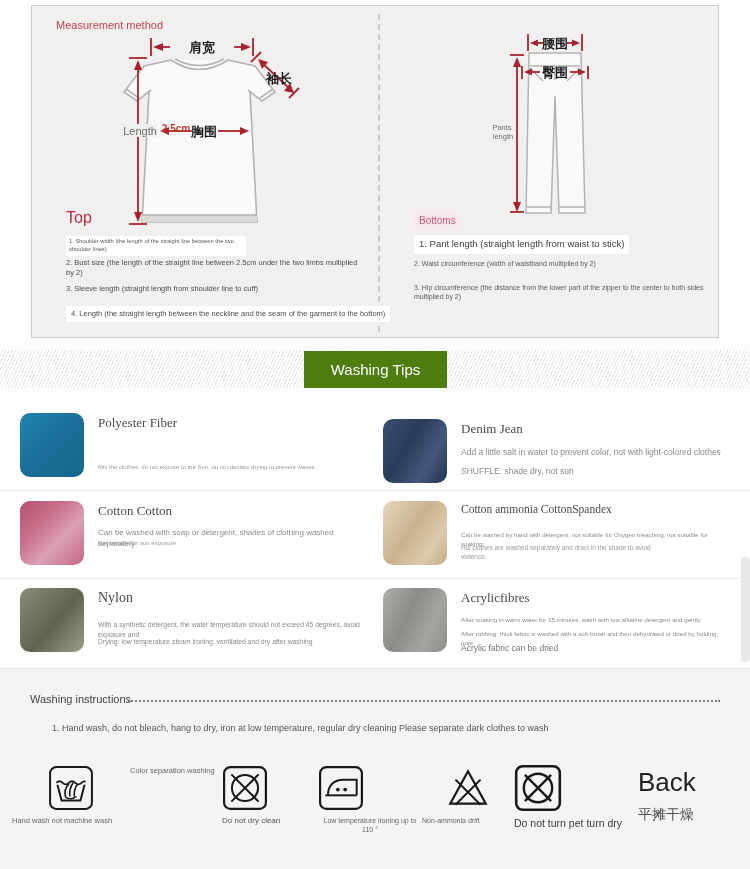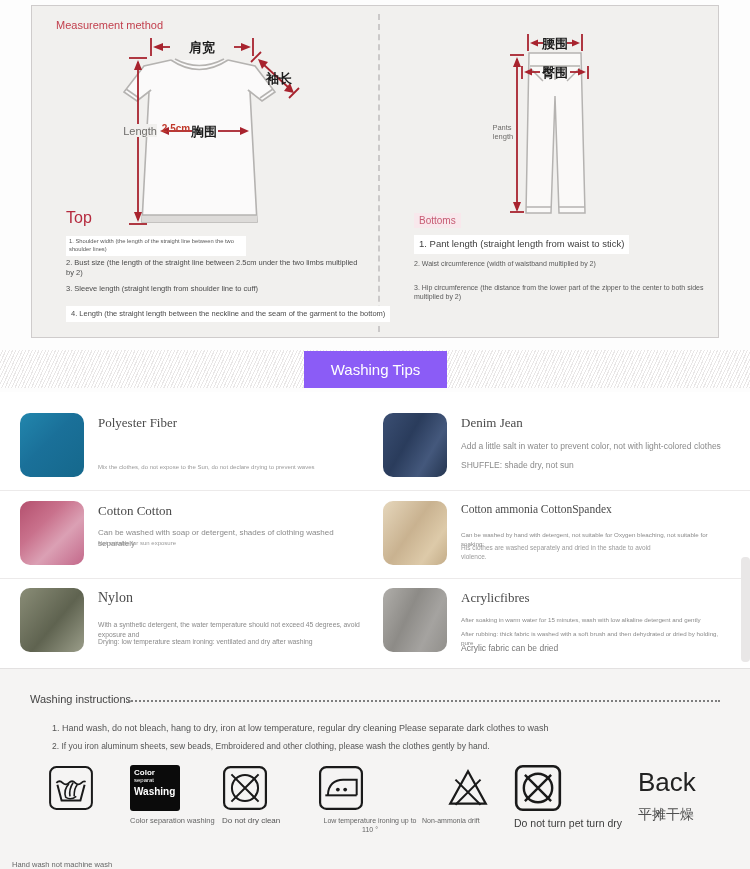--- a/index.html
+++ b/index.html
@@ -24,21 +24,21 @@
   .pt4 { left:34px; top:300px; font-size:7.5px; background:#fff; padding:3px 5px; max-width:330px; }
   .bottoms-heading { position:absolute; left:382px; top:207px; font-size:10px; color:#c65a72;
     background:#f8e8ec; padding:2px 5px; }
   .bpt1 { left:382px; top:229px; font-size:9.5px; color:#3e3e3e; background:#fff; padding:3px 5px; }
   .bpt2 { left:382px; top:253px; width:200px; font-size:7px; color:#5a5a5a; }
   .bpt3 { left:382px; top:277px; width:300px; font-size:7px; color:#5a5a5a; }
 
   
   .stripes { position:absolute; left:0; top:350px; width:750px; height:38px;
     background:repeating-linear-gradient(115deg,#ffffff 0 2px,#e9e7e7 2px 3px); }
-  .banner { position:absolute; left:304px; top:351px; width:143px; height:37px; background:#8b5cf6;
+  .banner { position:absolute; left:304px; top:351px; width:143px; height:37px; background:#4d7c0f;
     color:#fff; font-size:15px; display:flex; align-items:center; justify-content:center; }
 
   
   .fabric-section { position:absolute; left:0; top:392px; width:750px; height:276px; background:#fff; }
   .row-sep { position:absolute; left:0; width:750px; height:1px; background:#eceaea; }
   .fabric-card { position:absolute; width:348px; height:80px; }
   .swatch { position:absolute; left:0; top:0; width:64px; height:64px; border-radius:10px; }
   .sw-polyester { background:linear-gradient(135deg,#2286ad 0%,#1a7099 45%,#15688c 100%); }
   .sw-denim { background:linear-gradient(120deg,#3b4f73 0%,#2a3c5c 40%,#44587c 70%,#243550 100%); }
   .sw-cotton { background:linear-gradient(135deg,#b4506e 0%,#c9718c 35%,#dba0b4 62%,#c3688a 100%); }
@@ -58,21 +58,21 @@
   .wi-item2 { top:72px; font-size:8.5px; }
 
   
   .care-row { position:absolute; left:0; top:94px; width:750px; padding:0 12px;
     display:flex; justify-content:space-between; }
   .care-item { display:flex; flex-direction:column; }
   .care-icon-wrap { height:50px; display:flex; align-items:center; }
   .c-center { align-items:flex-start; text-align:center; }
   .c-center .care-icon-wrap { justify-content:center; }
   .care-label { margin-top:3px; font-size:7.5px; color:#666; line-height:1.35; }
-  .w1{width:118px;gap:44px;} .w2{width:92px;} .w3{width:96px;} .w4{width:104px;} .w5{width:92px;} .w6{width:124px;} .w7{width:100px;}
+  .w1{width:118px;} .w2{width:92px;} .w3{width:96px;} .w4{width:104px;} .w5{width:92px;} .w6{width:124px;} .w7{width:100px;}
   .lab3{font-size:8px; color:#555;} .lab4{font-size:7px;} .lab6{font-size:10.5px; color:#3c3c3c;}
   .colorbox { width:50px; height:46px; background:#0b0b0b; border-radius:3px; color:#fff; padding:3px 4px; }
   .cb-1 { font-size:8px; font-weight:bold; }
   .cb-2 { font-size:6px; }
   .cb-3 { font-size:10px; font-weight:bold; margin-top:3px; }
   .back-head { font-size:26px; color:#222; margin-top:4px; }
   .flat-dry { font-size:14px; color:#4f4f4f; margin-top:8px; }
   .scrollbar { position:absolute; right:0; top:557px; width:9px; height:105px; background:#e9e7e7; border-radius:4px; }
   .care-svg path, .care-svg line, .care-svg circle, .care-svg rect, .care-svg polygon { vector-effect:non-scaling-stroke; }
 </style>
@@ -177,21 +177,21 @@
   <div class="fabric-section">
     <div class="row-sep" style="top:98px"></div>
     <div class="row-sep" style="top:186px"></div>
 
     <div class="fabric-card" style="left:20px; top:21px">
       <div class="swatch sw-polyester"></div>
       <div class="fab-title">Polyester Fiber</div>
       <div class="fab-l" style="top:50px; font-size:6px; color:#9a9a9a">Mix the clothes, do not expose to the Sun, do not declare drying to prevent waves</div>
     </div>
 
-    <div class="fabric-card" style="left:383px; top:21px">
+    <div class="fabric-card" style="left:383px; top:27px">
       <div class="swatch sw-denim"></div>
       <div class="fab-title">Denim Jean</div>
       <div class="fab-l" style="top:28px; font-size:8.5px; max-width:265px">Add a little salt in water to prevent color, not with light-colored clothes</div>
       <div class="fab-l" style="top:47px; font-size:8.5px">SHUFFLE: shade dry, not sun</div>
     </div>
 
     <div class="fabric-card" style="left:20px; top:109px">
       <div class="swatch sw-cotton"></div>
       <div class="fab-title">Cotton Cotton</div>
       <div class="fab-l" style="top:26px; font-size:8px; max-width:270px">Can be washed with soap or detergent, shades of clothing washed separately</div>
@@ -220,44 +220,36 @@
       <div class="fab-l" style="top:55px; font-size:8.5px; color:#777">Acrylic fabric can be dried</div>
     </div>
   </div>
 
   <div class="scrollbar"></div>
 
   <div class="bottom-area">
     <div class="wi-title">Washing instructions</div>
     <div class="wi-dots"></div>
     <div class="wi-item wi-item1">1. Hand wash, do not bleach, hang to dry, iron at low temperature, regular dry cleaning Please separate dark clothes to wash</div>
-    <div class="wi-item wi-item2">2. If you iron aluminum sheets, sew beads, Embroidered and other clothing, please wash the clothes gently by hand.</div>
 
     <div class="care-row">
 
       <div class="care-item w1">
         <div class="care-icon-wrap" style="justify-content:center">
           <svg class="care-svg" width="46" height="46" viewBox="0 0 44 44">
             <rect x="2" y="2" width="40" height="40" rx="6" fill="none" stroke="#1a1a1a" stroke-width="2"></rect>
             <path d="M8 17 q3 -3 6 0 q3 3 6 0 q3 -3 6 0 q3 3 6 0 q2 -2 4 -1" fill="none" stroke="#1a1a1a" stroke-width="1.8"></path>
             <path d="M9 19 L13 34 L31 34 L35 19" fill="none" stroke="#1a1a1a" stroke-width="2"></path>
             <path d="M17 31 C15 25 17 21 20 18 M21 30 C20 24 22 20 24 17 M25 30 C25 25 26 21 28 19 M17 31 Q22 34 27 30" fill="none" stroke="#1a1a1a" stroke-width="1.6"></path>
           </svg>
         </div>
         <div class="care-label">Hand wash not machine wash</div>
       </div>
 
       <div class="care-item w2">
-        <div class="care-icon-wrap">
-          <div class="colorbox">
-            <div class="cb-1">Color</div>
-            <div class="cb-2">separat</div>
-            <div class="cb-3">Washing</div>
-          </div>
-        </div>
         <div class="care-label">Color separation washing</div>
       </div>
 
       <div class="care-item w3 c-center">
         <div class="care-icon-wrap">
           <svg class="care-svg" width="46" height="46" viewBox="0 0 44 44">
             <rect x="2" y="2" width="40" height="40" rx="6" fill="none" stroke="#1a1a1a" stroke-width="2.2"></rect>
             <circle cx="22" cy="22" r="12.5" fill="none" stroke="#1a1a1a" stroke-width="2"></circle>
             <path d="M9 9 L35 35 M35 9 L9 35" stroke="#1a1a1a" stroke-width="2" fill="none"></path>
           </svg>

